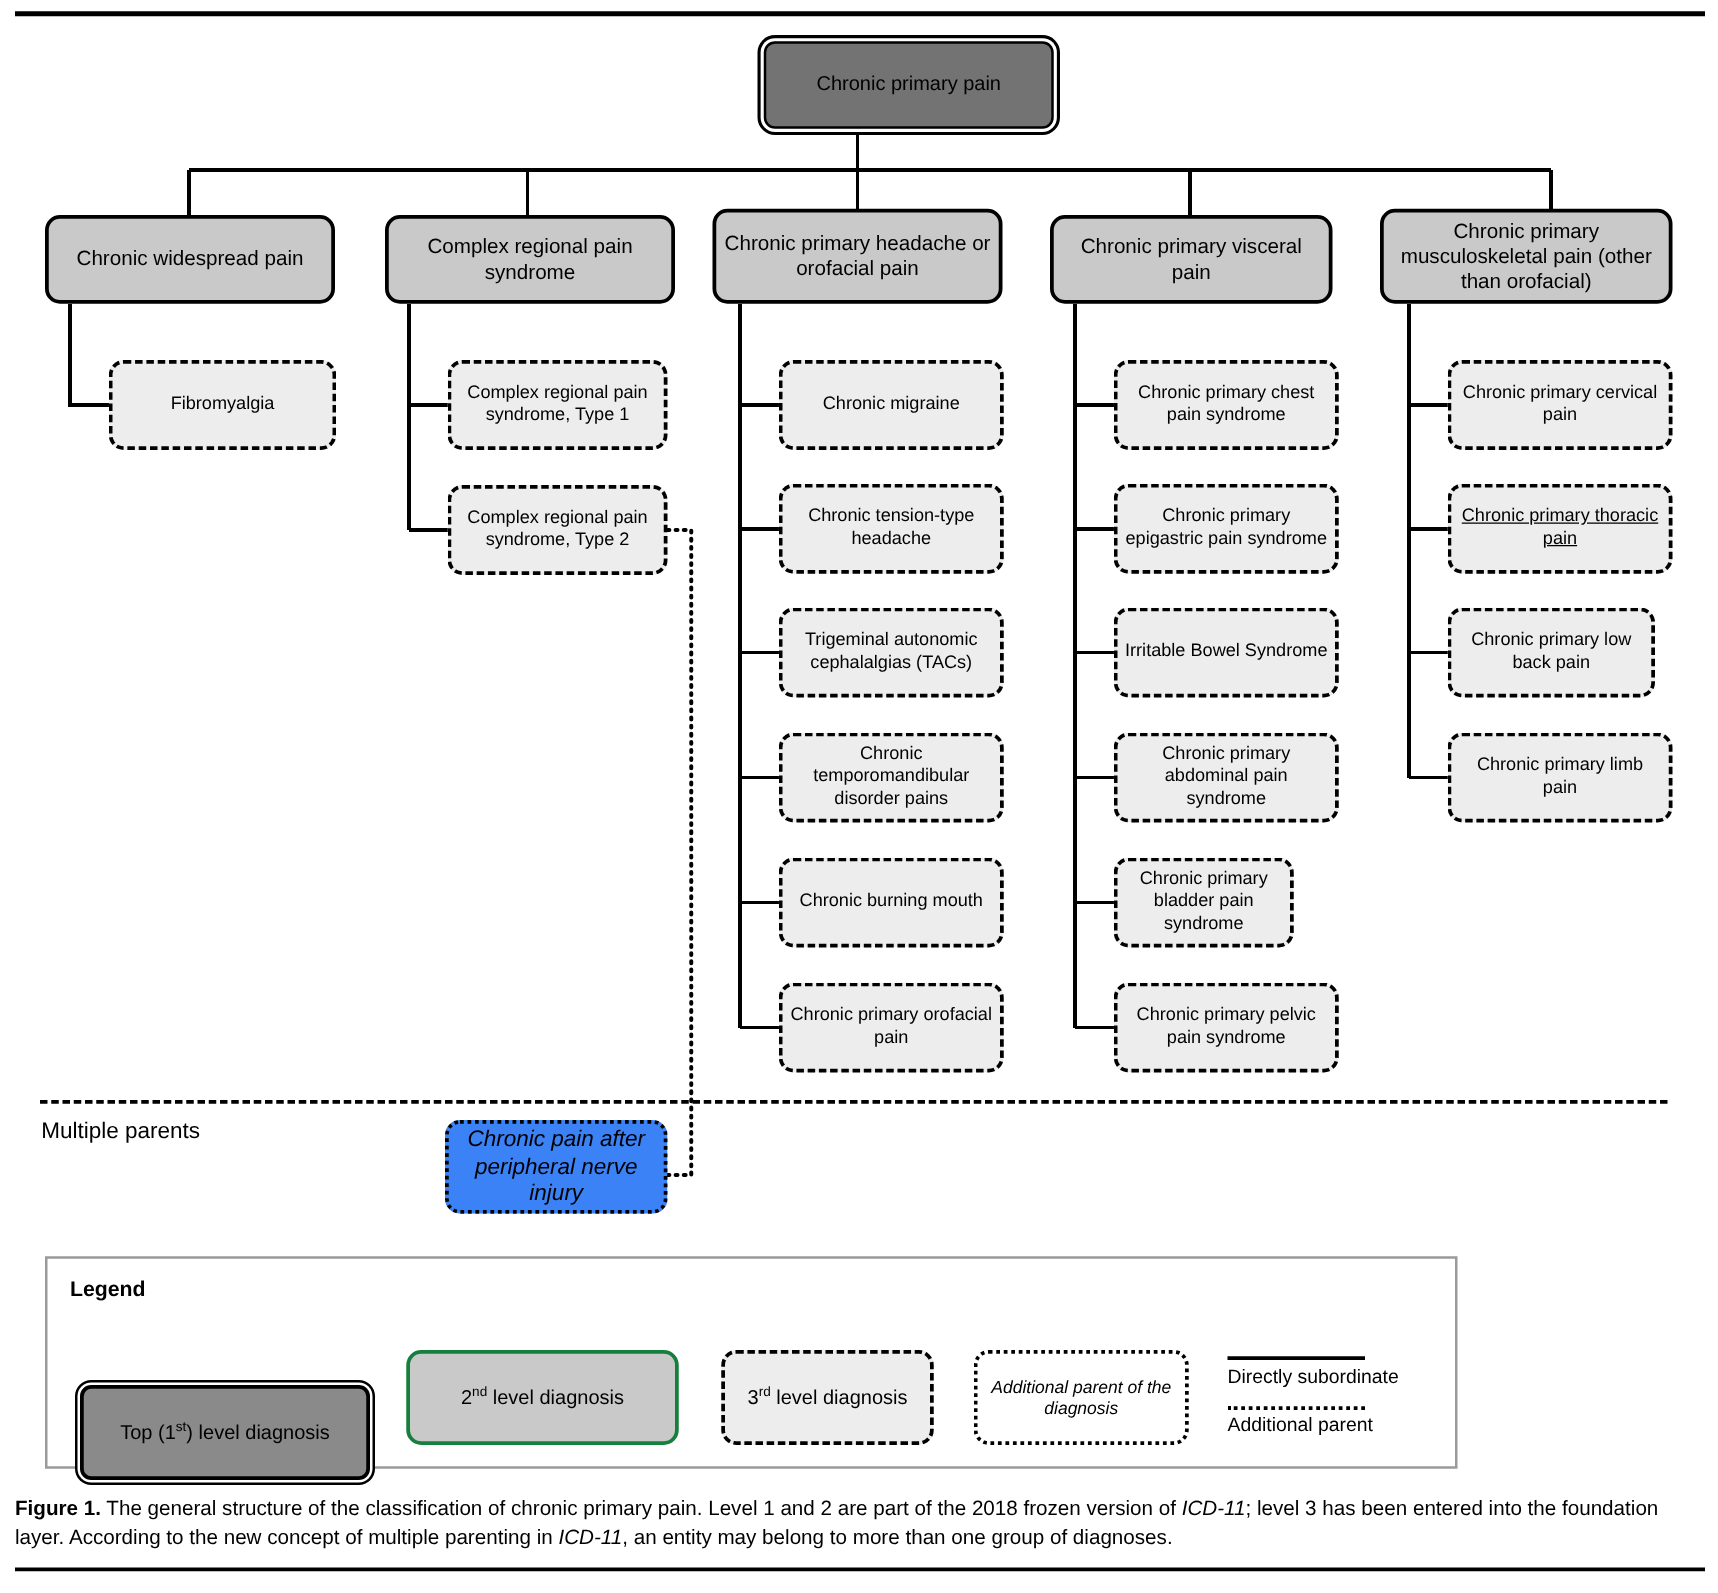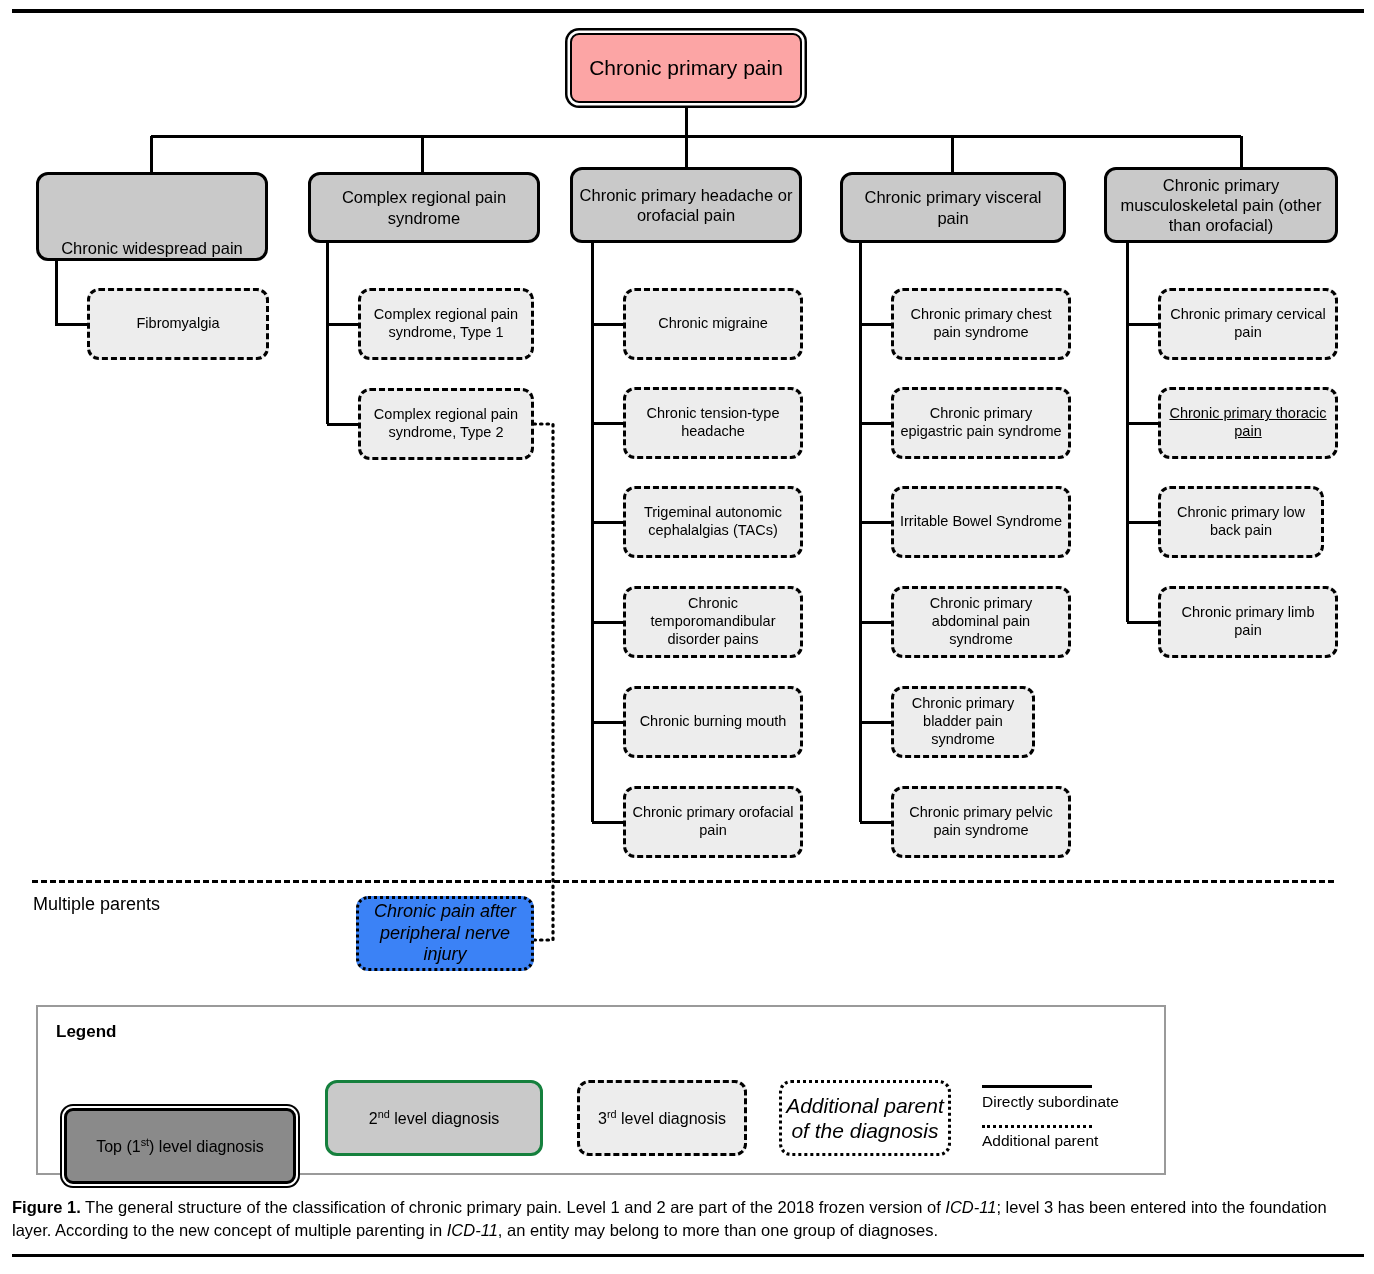--- a/index.html
+++ b/index.html
@@ -41,25 +41,26 @@
     position: absolute;
     box-sizing: border-box;
     display: flex;
     align-items: center;
     justify-content: center;
     text-align: center;
     line-height: 1.22;
     border-radius: 11px;
   }
   .node-l1 {
-    background: #fca5a5;
+    background: #737373;
     border: 2.5px solid #000;
     box-shadow: 0 0 0 2.5px #fff, 0 0 0 5px #000;
-    font-size: 21px;
+    font-size: 16px;
     border-radius: 9px;
+    margin-left: 41px;
   }
   .node-l2 {
     background: #c9c9c9;
     border: 3px solid #000;
     font-size: 16.5px;
     border-radius: 12px;
   }
   .node-l3 {
     background: #ededed;
     border: 3px dashed #000;
@@ -139,21 +140,21 @@
     background: #ededed;
     border: 3px dashed #000;
     border-radius: 12px;
     font-size: 16px;
   }
   .lg-extra {
     left: 779px; top: 1080px; width: 172px; height: 76px;
     background: #fff;
     border: 3px dotted #000;
     border-radius: 12px;
-    font-size: 21px;
+    font-size: 14px;
     font-style: italic;
   }
   #lg-line-solid {
     position: absolute;
     left: 982px; top: 1085px;
     width: 110px; height: 0;
     border-top: 3.5px solid #000;
   }
   #lg-solid-label {
     position: absolute;
@@ -239,21 +240,21 @@
 
     <g stroke="#000" stroke-width="3.2" fill="none" stroke-dasharray="1.5 5" stroke-linecap="round">
       <path d="M 534 424 L 553 424 L 553 940 L 534 940"></path>
     </g>
   </svg>
 
   <div class="node node-l1" style="left:570px; top:33px; width:232px; height:70px;">
     <span>Chronic primary pain</span>
   </div>
 
-  <div class="node node-l2" style="left:36px; top:172px; width:232px; height:89px;align-items:flex-end;">
+  <div class="node node-l2" style="left:36px; top:172px; width:232px; height:71px;">
     <span>Chronic widespread pain</span>
   </div>
   <div class="node node-l2" style="left:308px; top:172px; width:232px; height:71px;">
     <span>Complex regional pain syndrome</span>
   </div>
   <div class="node node-l2" style="left:570px; top:167px; width:232px; height:76px;">
     <span>Chronic primary headache or orofacial pain</span>
   </div>
   <div class="node node-l2" style="left:840px; top:172px; width:226px; height:71px;">
     <span>Chronic primary visceral pain</span>

